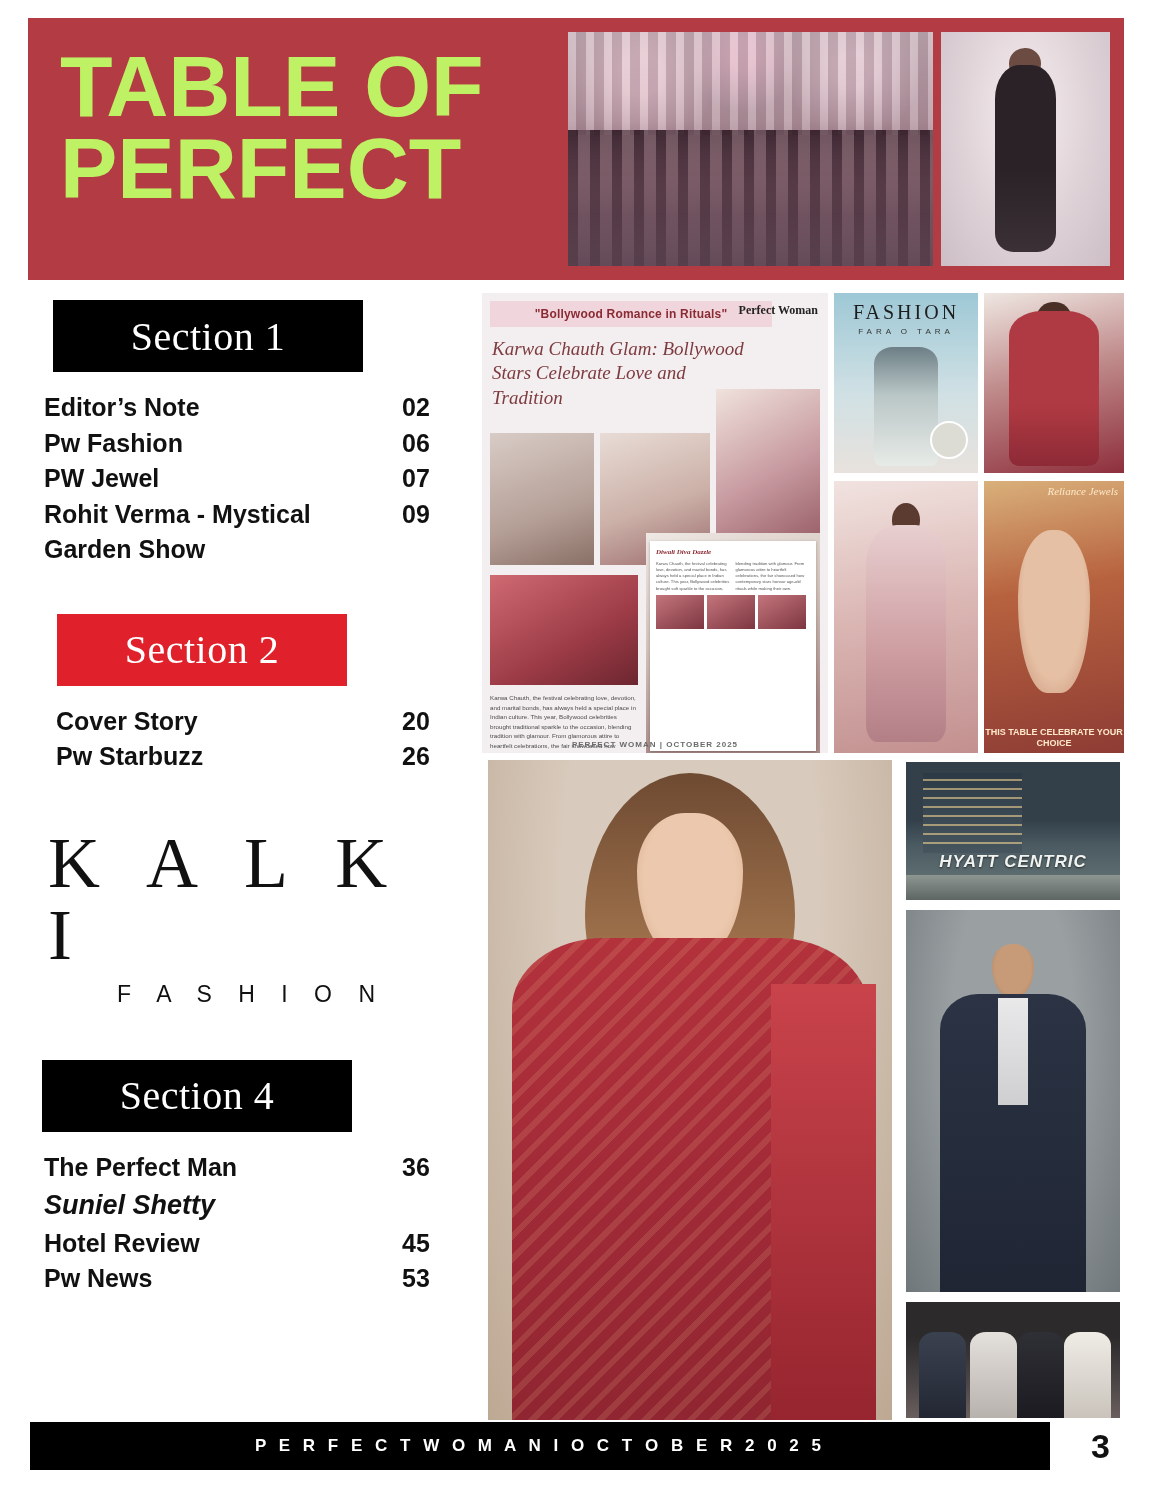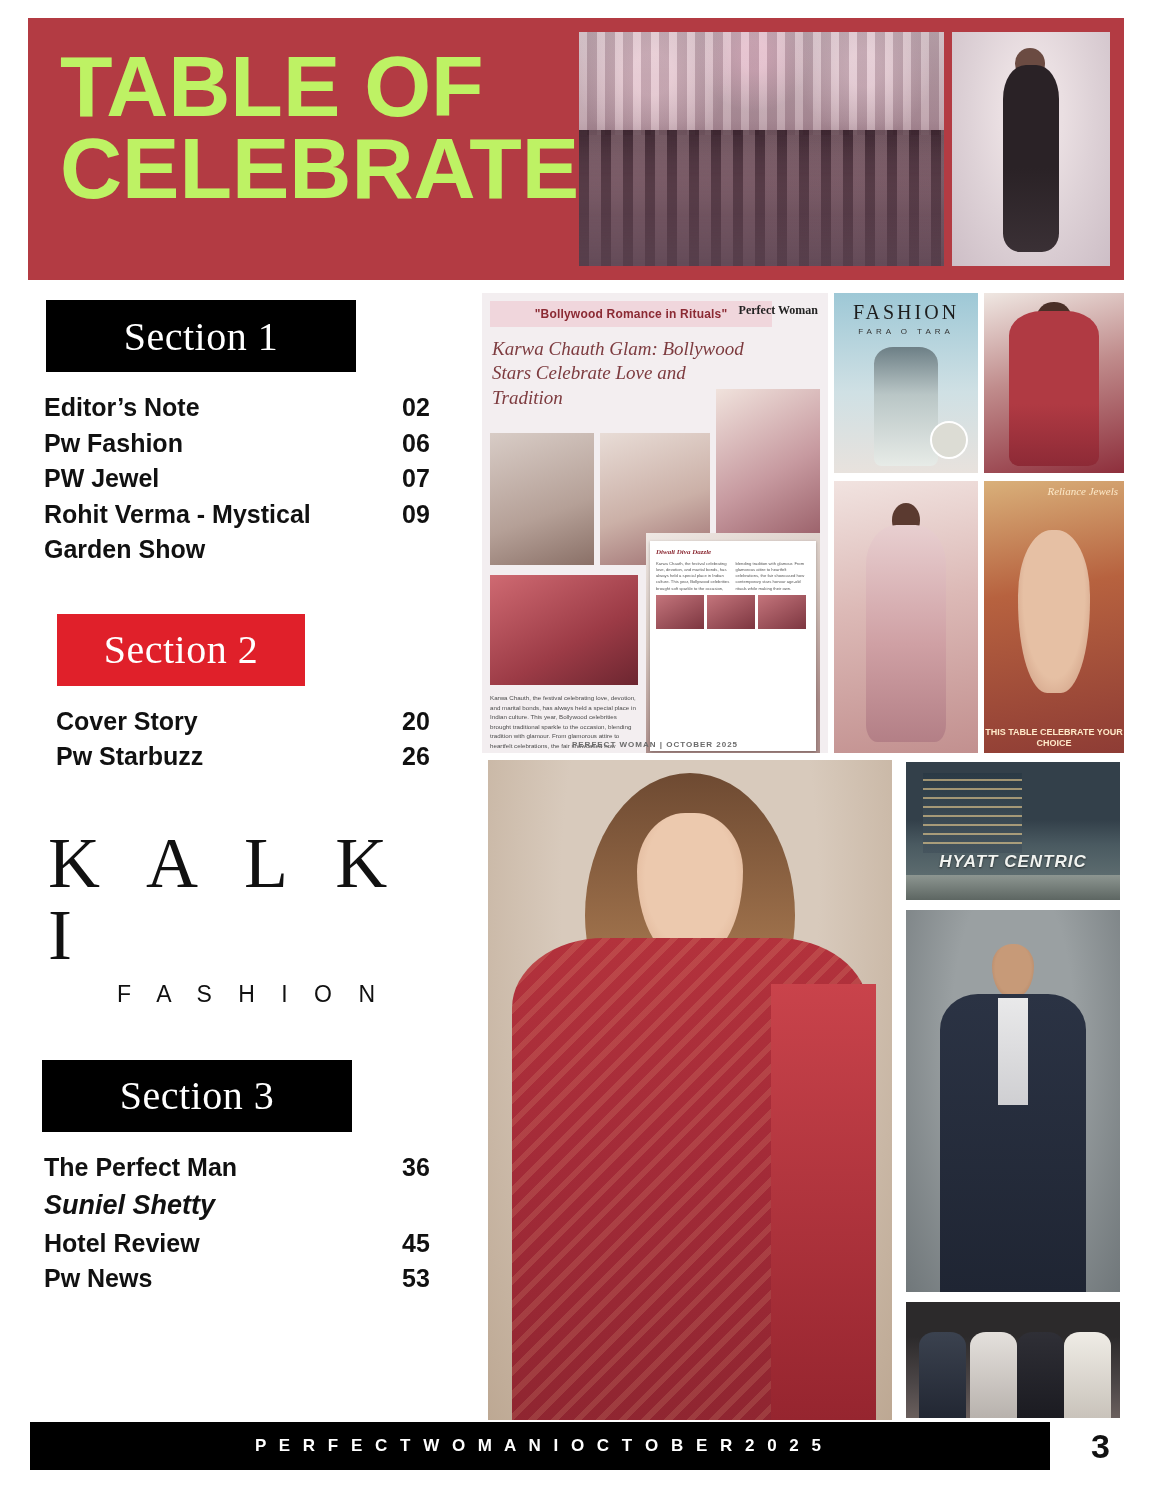--- a/index.html
+++ b/index.html
@@ -116,28 +116,28 @@
   .section-tag {
     display: flex;
     align-items: center;
     justify-content: center;
     font-family: "Liberation Serif", serif;
     color: #ffffff;
     font-size: 40px;
     letter-spacing: 0.5px;
   }
   .tag-1 {
-    margin-left: 16px;
+    margin-left: 23px;
     width: 310px;
     height: 72px;
     background: #000000;
   }
   .tag-2 {
     margin-left: 27px;
-    width: 248px;
+    width: 290px;
     height: 72px;
     background: #e0202a;
   }
   .tag-3 {
     margin-left: 12px;
     width: 310px;
     height: 72px;
     background: #000000;
   }
 
@@ -461,21 +461,21 @@
   }
 </style>
 </head>
 <body>
 
 <div class="page">
 
   <div class="header-band">
     <div class="header-title">
       <span>TABLE OF</span>
-      <span class="l2">CELEBRATE</span>
+      <span class="l2">PERFECT</span>
     </div>
     <div class="header-photos">
       <div class="hp wide">
         <div class="runway"></div>
       </div>
       <div class="hp narrow">
         <div class="modelshot"></div>
       </div>
     </div>
   </div>
@@ -517,21 +517,21 @@
         <div class="p">26</div>
       </div>
     </div>
 
     <div class="kalki">
       <div class="kalki-main">K A L K I</div>
       <div class="kalki-sub">F A S H I O N</div>
     </div>
 
     <div class="section-tag tag-3" style="margin-top:52px;">
-      <span>Section 3</span>
+      <span>Section 4</span>
     </div>
     <div class="toc-list sec3-list">
       <div class="toc-row">
         <div class="t">The Perfect Man</div>
         <div class="p">36</div>
       </div>
       <div class="toc-sub">Suniel Shetty</div>
       <div class="toc-row">
         <div class="t">Hotel Review</div>
         <div class="p">45</div>

